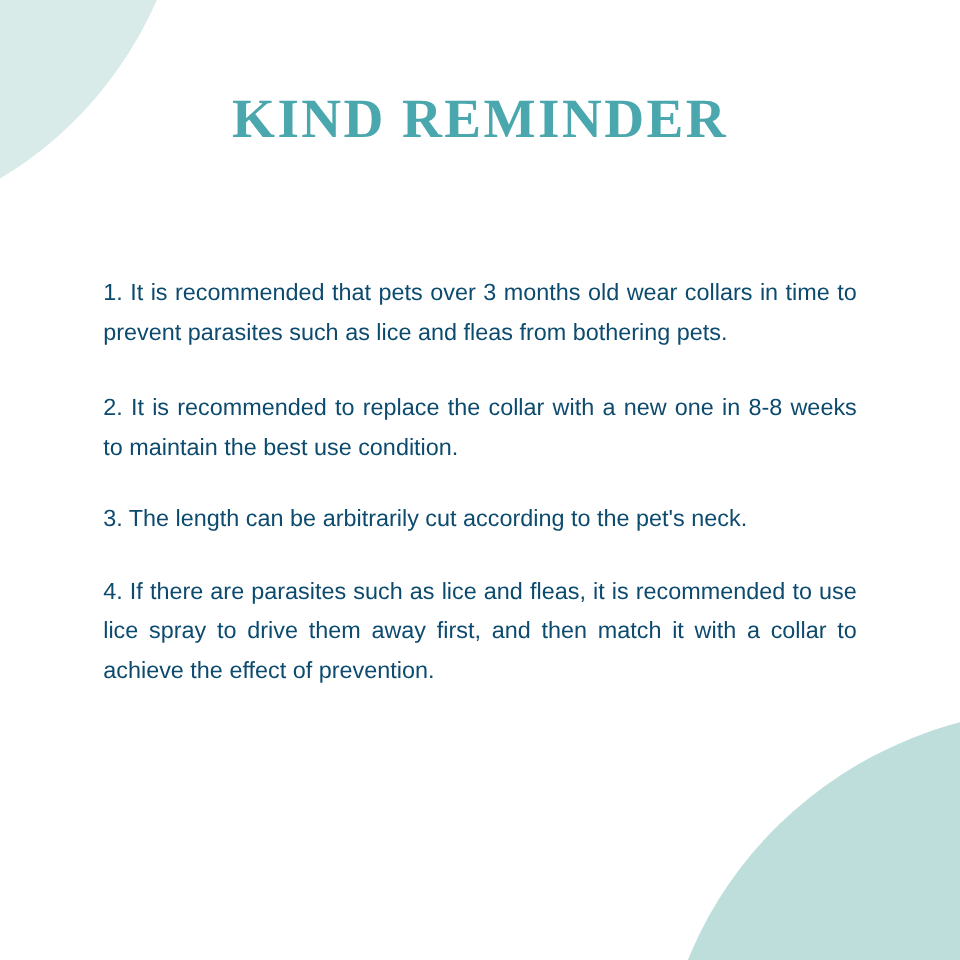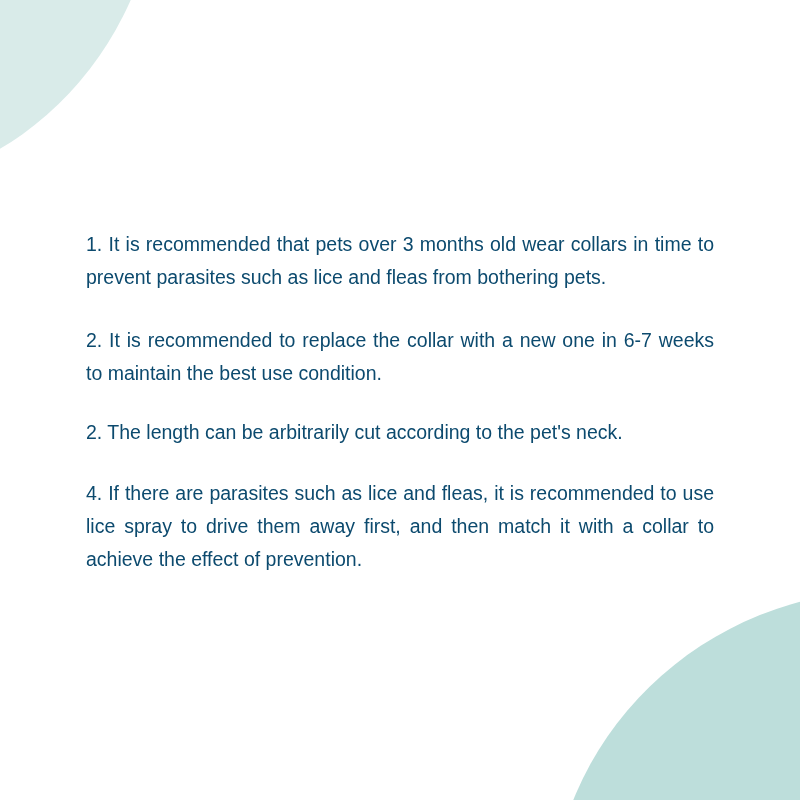--- a/index.html
+++ b/index.html
@@ -82,22 +82,23 @@
 </head>
 <body>
 
 <div class="page">
 
   <div class="blob-top-left"></div>
   <div class="blob-bottom-right"></div>
 
   <div class="content">
 
+    <div class="title">KIND REMINDER</div>
 
     <div class="body-text">
       <p class="para p1">1. It is recommended that pets over 3 months old wear collars in time to prevent parasites such as lice and fleas from bothering pets.</p>
-      <p class="para p2">2. It is recommended to replace the collar with a new one in 6-7 weeks to maintain the best use condition.</p>
-      <p class="para p3">2. The length can be arbitrarily cut according to the pet's neck.</p>
+      <p class="para p2">2. It is recommended to replace the collar with a new one in 8-8 weeks to maintain the best use condition.</p>
+      <p class="para p3">3. The length can be arbitrarily cut according to the pet's neck.</p>
       <p class="para p4">4. If there are parasites such as lice and fleas, it is recommended to use lice spray to drive them away first, and then match it with a collar to achieve the effect of prevention.</p>
     </div>
 
   </div>
 </div>
 
 </body></html>

